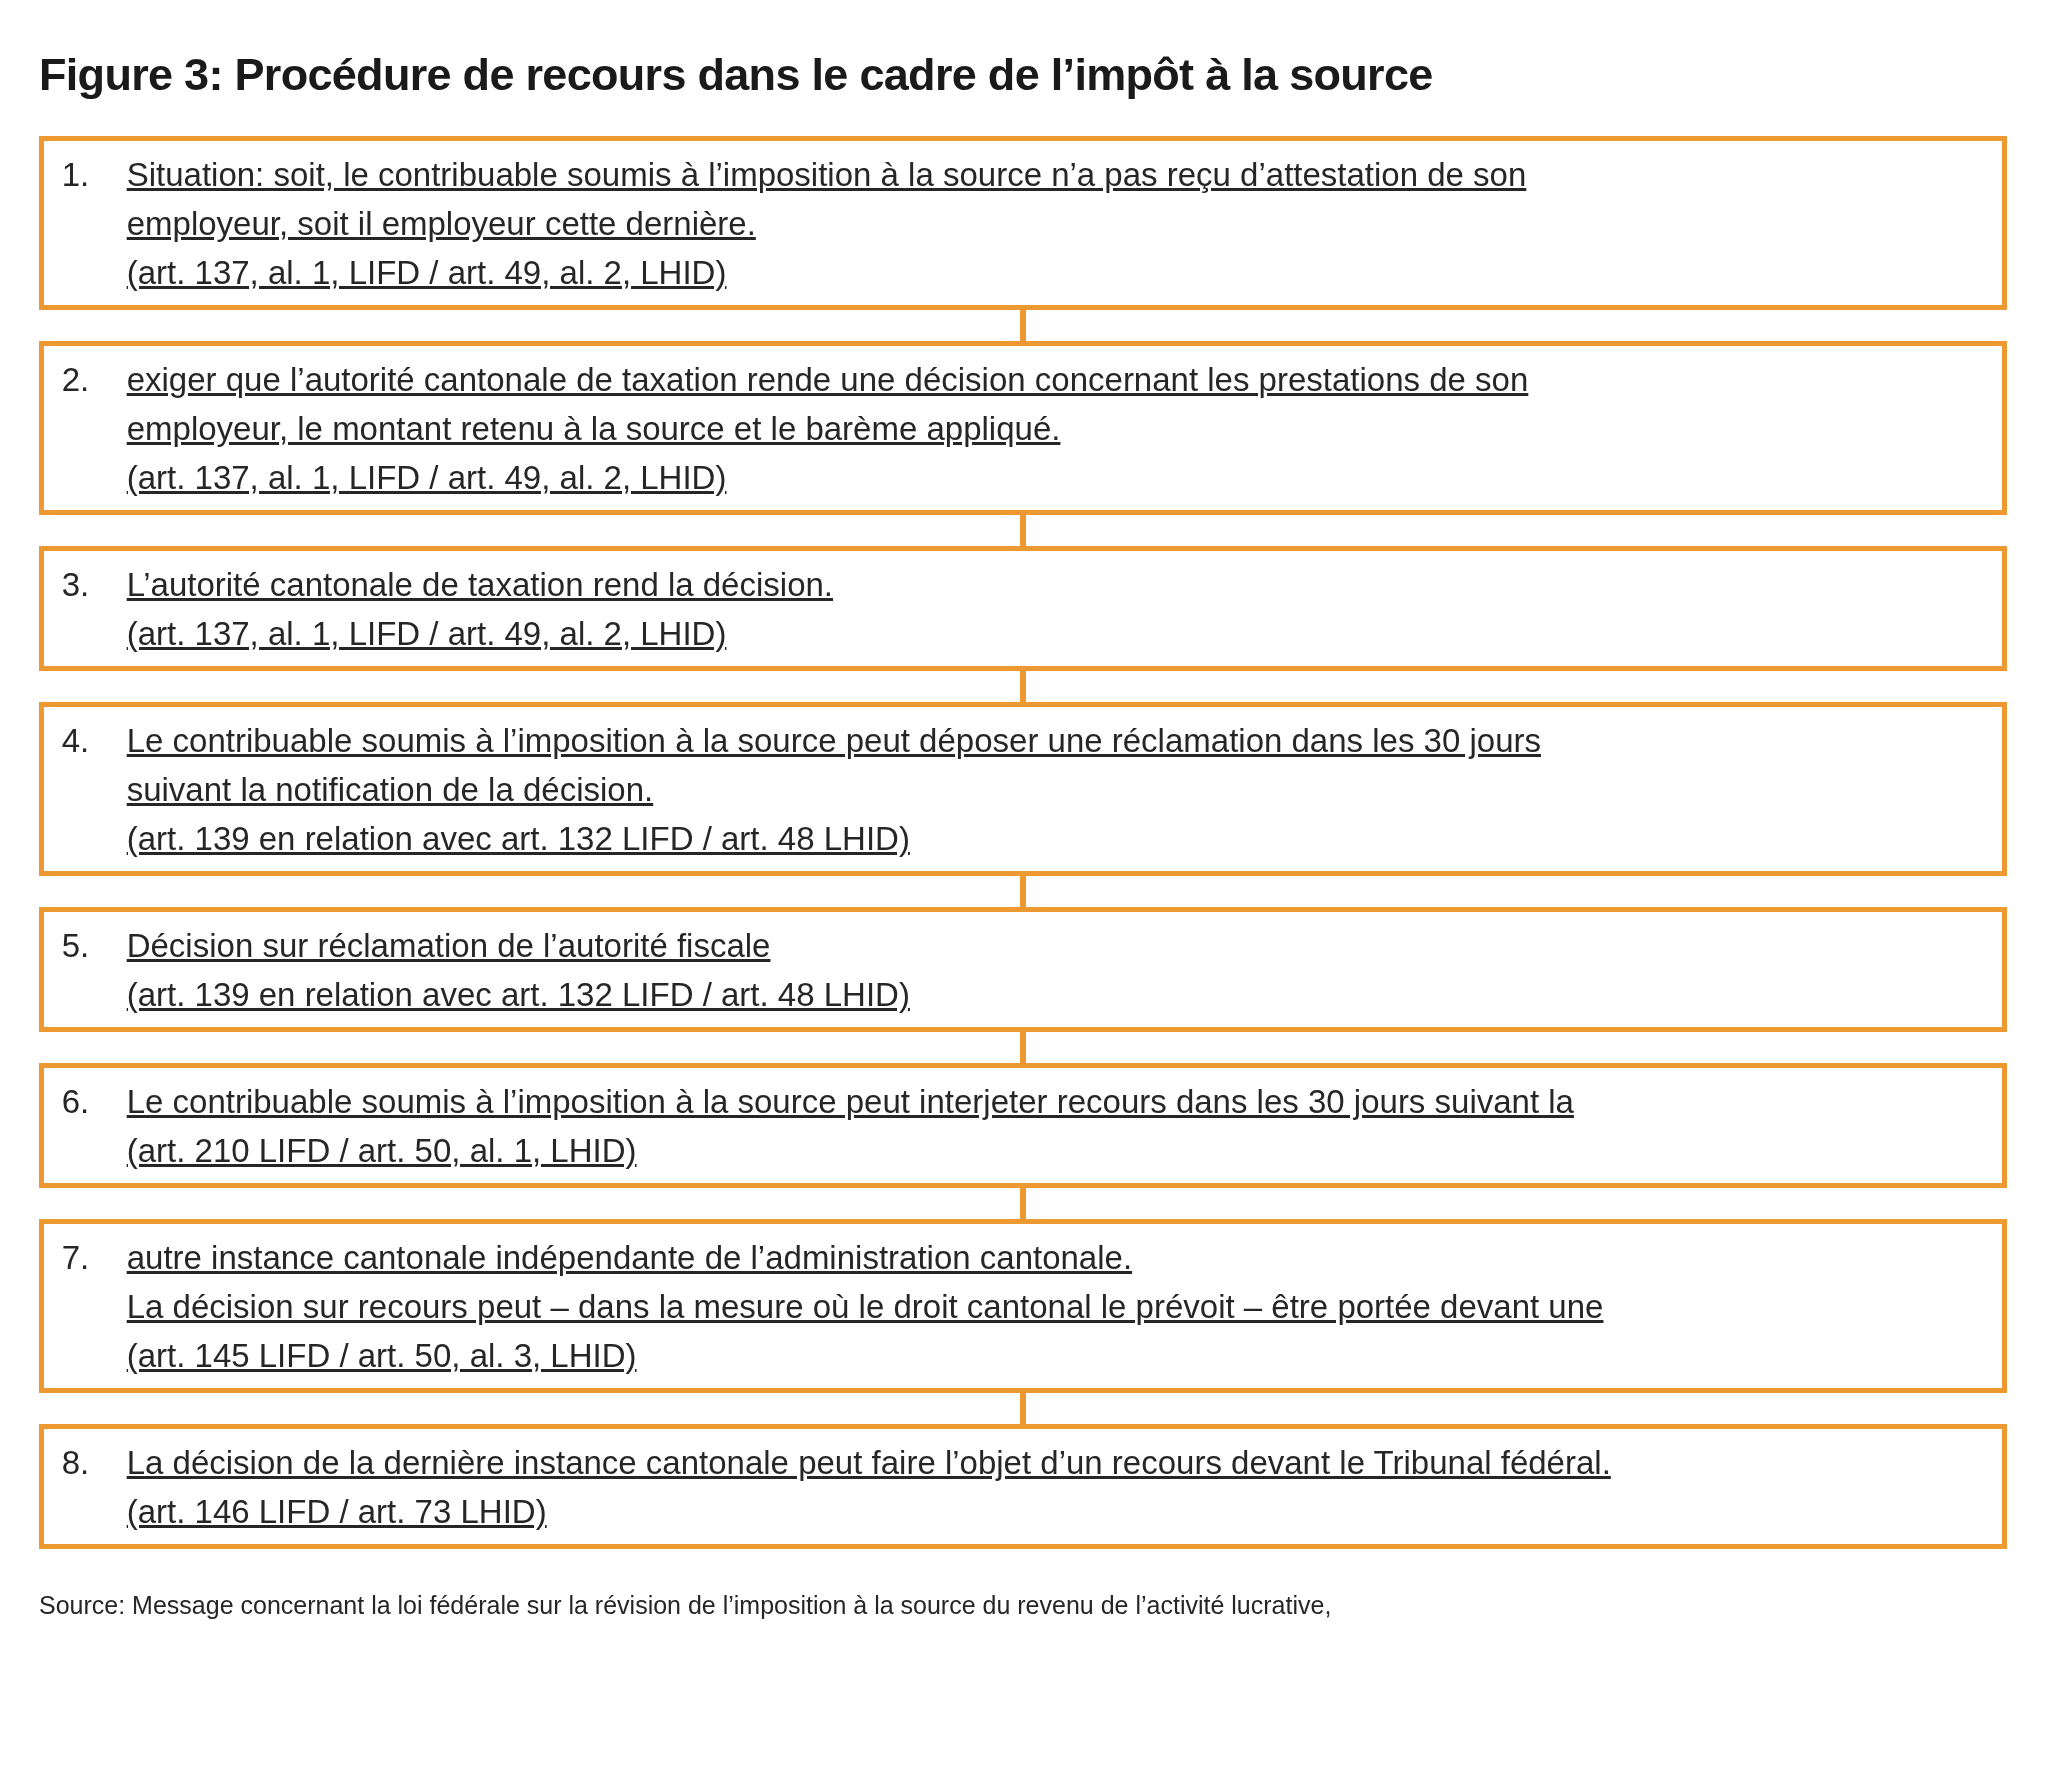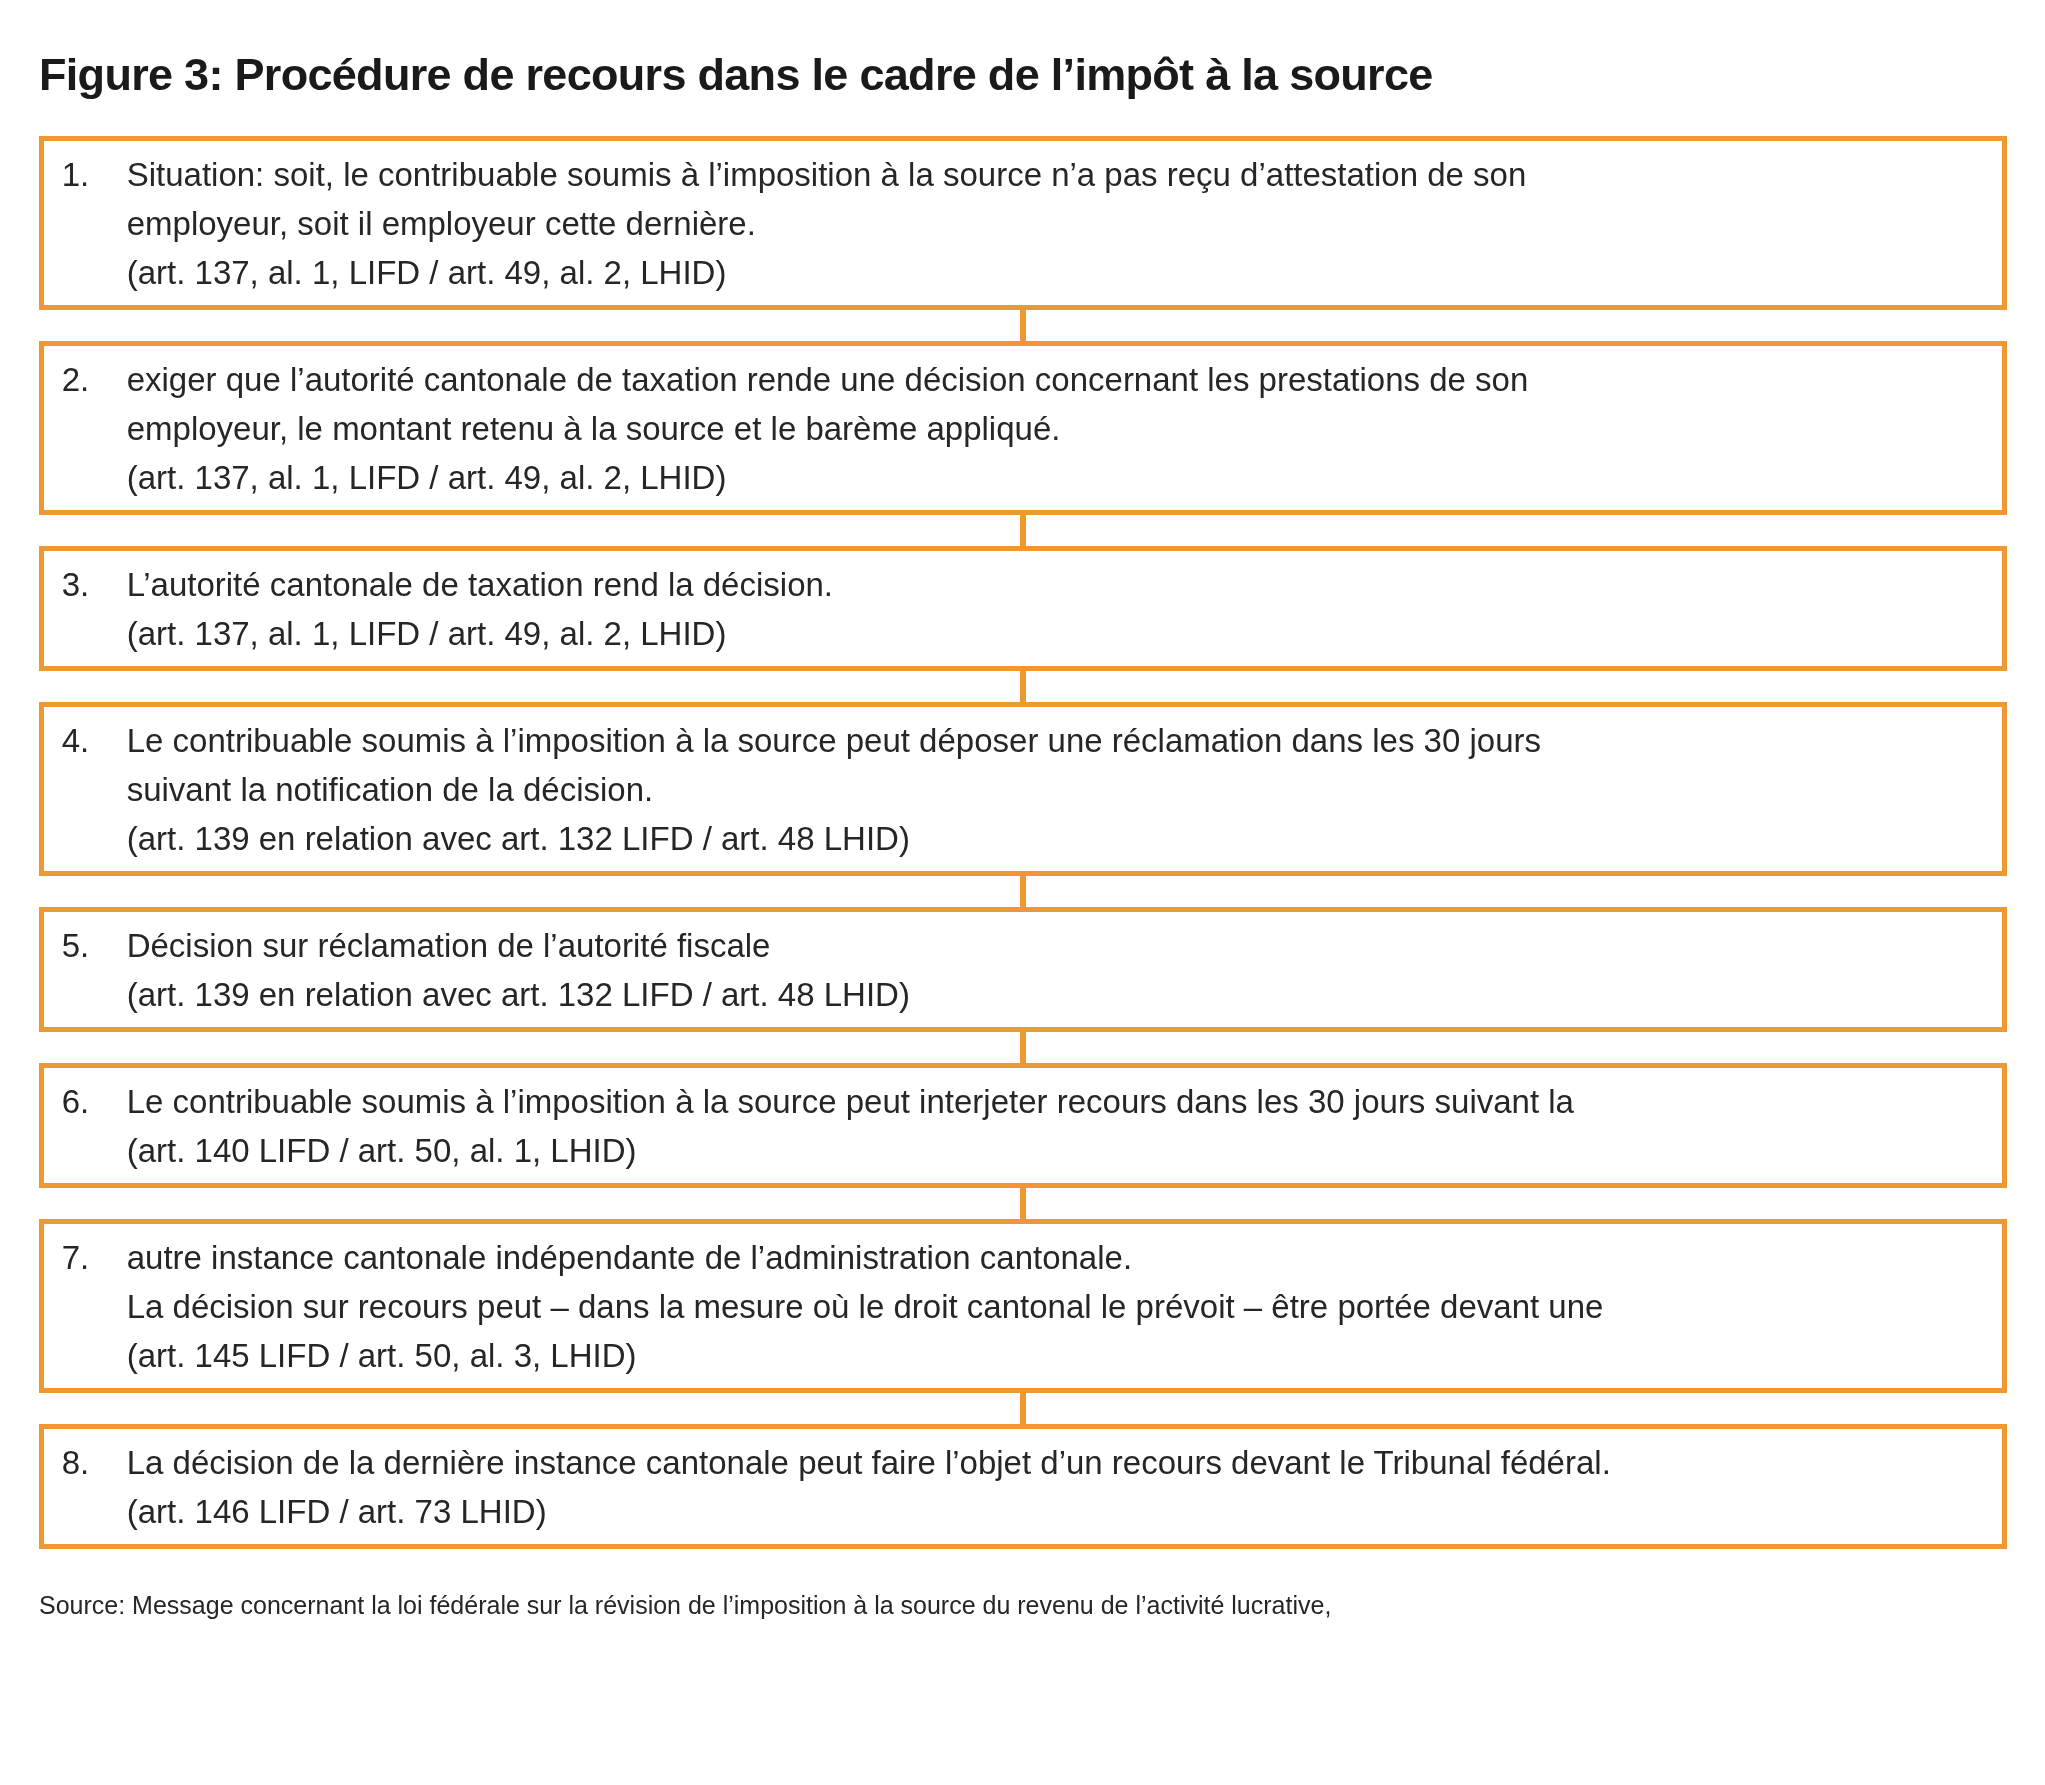--- a/index.html
+++ b/index.html
@@ -51,20 +51,21 @@
   }
   .step-content{
     flex:1 1 auto;
     min-width:0;
   }
   .step-line, .step-citation{
     font-size:33px;
     line-height:49px;
     color:var(--ink);
     white-space:nowrap;
+    text-decoration:underline;
   }
   .connector{
     width:6.1px;
     height:31px;
     background:var(--accent);
     margin:0 auto;
   }
   .source-note{
     margin-top:31px;
   }
@@ -122,21 +123,21 @@
         <div class="step-content">
           <div class="step-line">Décision sur réclamation de l’autorité fiscale</div>
           <div class="step-citation">(art. 139 en relation avec art. 132 LIFD / art. 48 LHID)</div>
         </div>
       </div>
       <div class="connector"></div>
       <div class="step-box">
         <div class="step-num">6.</div>
         <div class="step-content">
           <div class="step-line">Le contribuable soumis à l’imposition à la source peut interjeter recours dans les 30 jours suivant la</div>
-          <div class="step-citation">(art. 140 LIFD / art. 50, al. 1, LHID)</div>
+          <div class="step-citation">(art. 210 LIFD / art. 50, al. 1, LHID)</div>
         </div>
       </div>
       <div class="connector"></div>
       <div class="step-box">
         <div class="step-num">7.</div>
         <div class="step-content">
           <div class="step-line">autre instance cantonale indépendante de l’administration cantonale.</div>
           <div class="step-line">La décision sur recours peut – dans la mesure où le droit cantonal le prévoit – être portée devant une</div>
           <div class="step-citation">(art. 145 LIFD / art. 50, al. 3, LHID)</div>
         </div>

